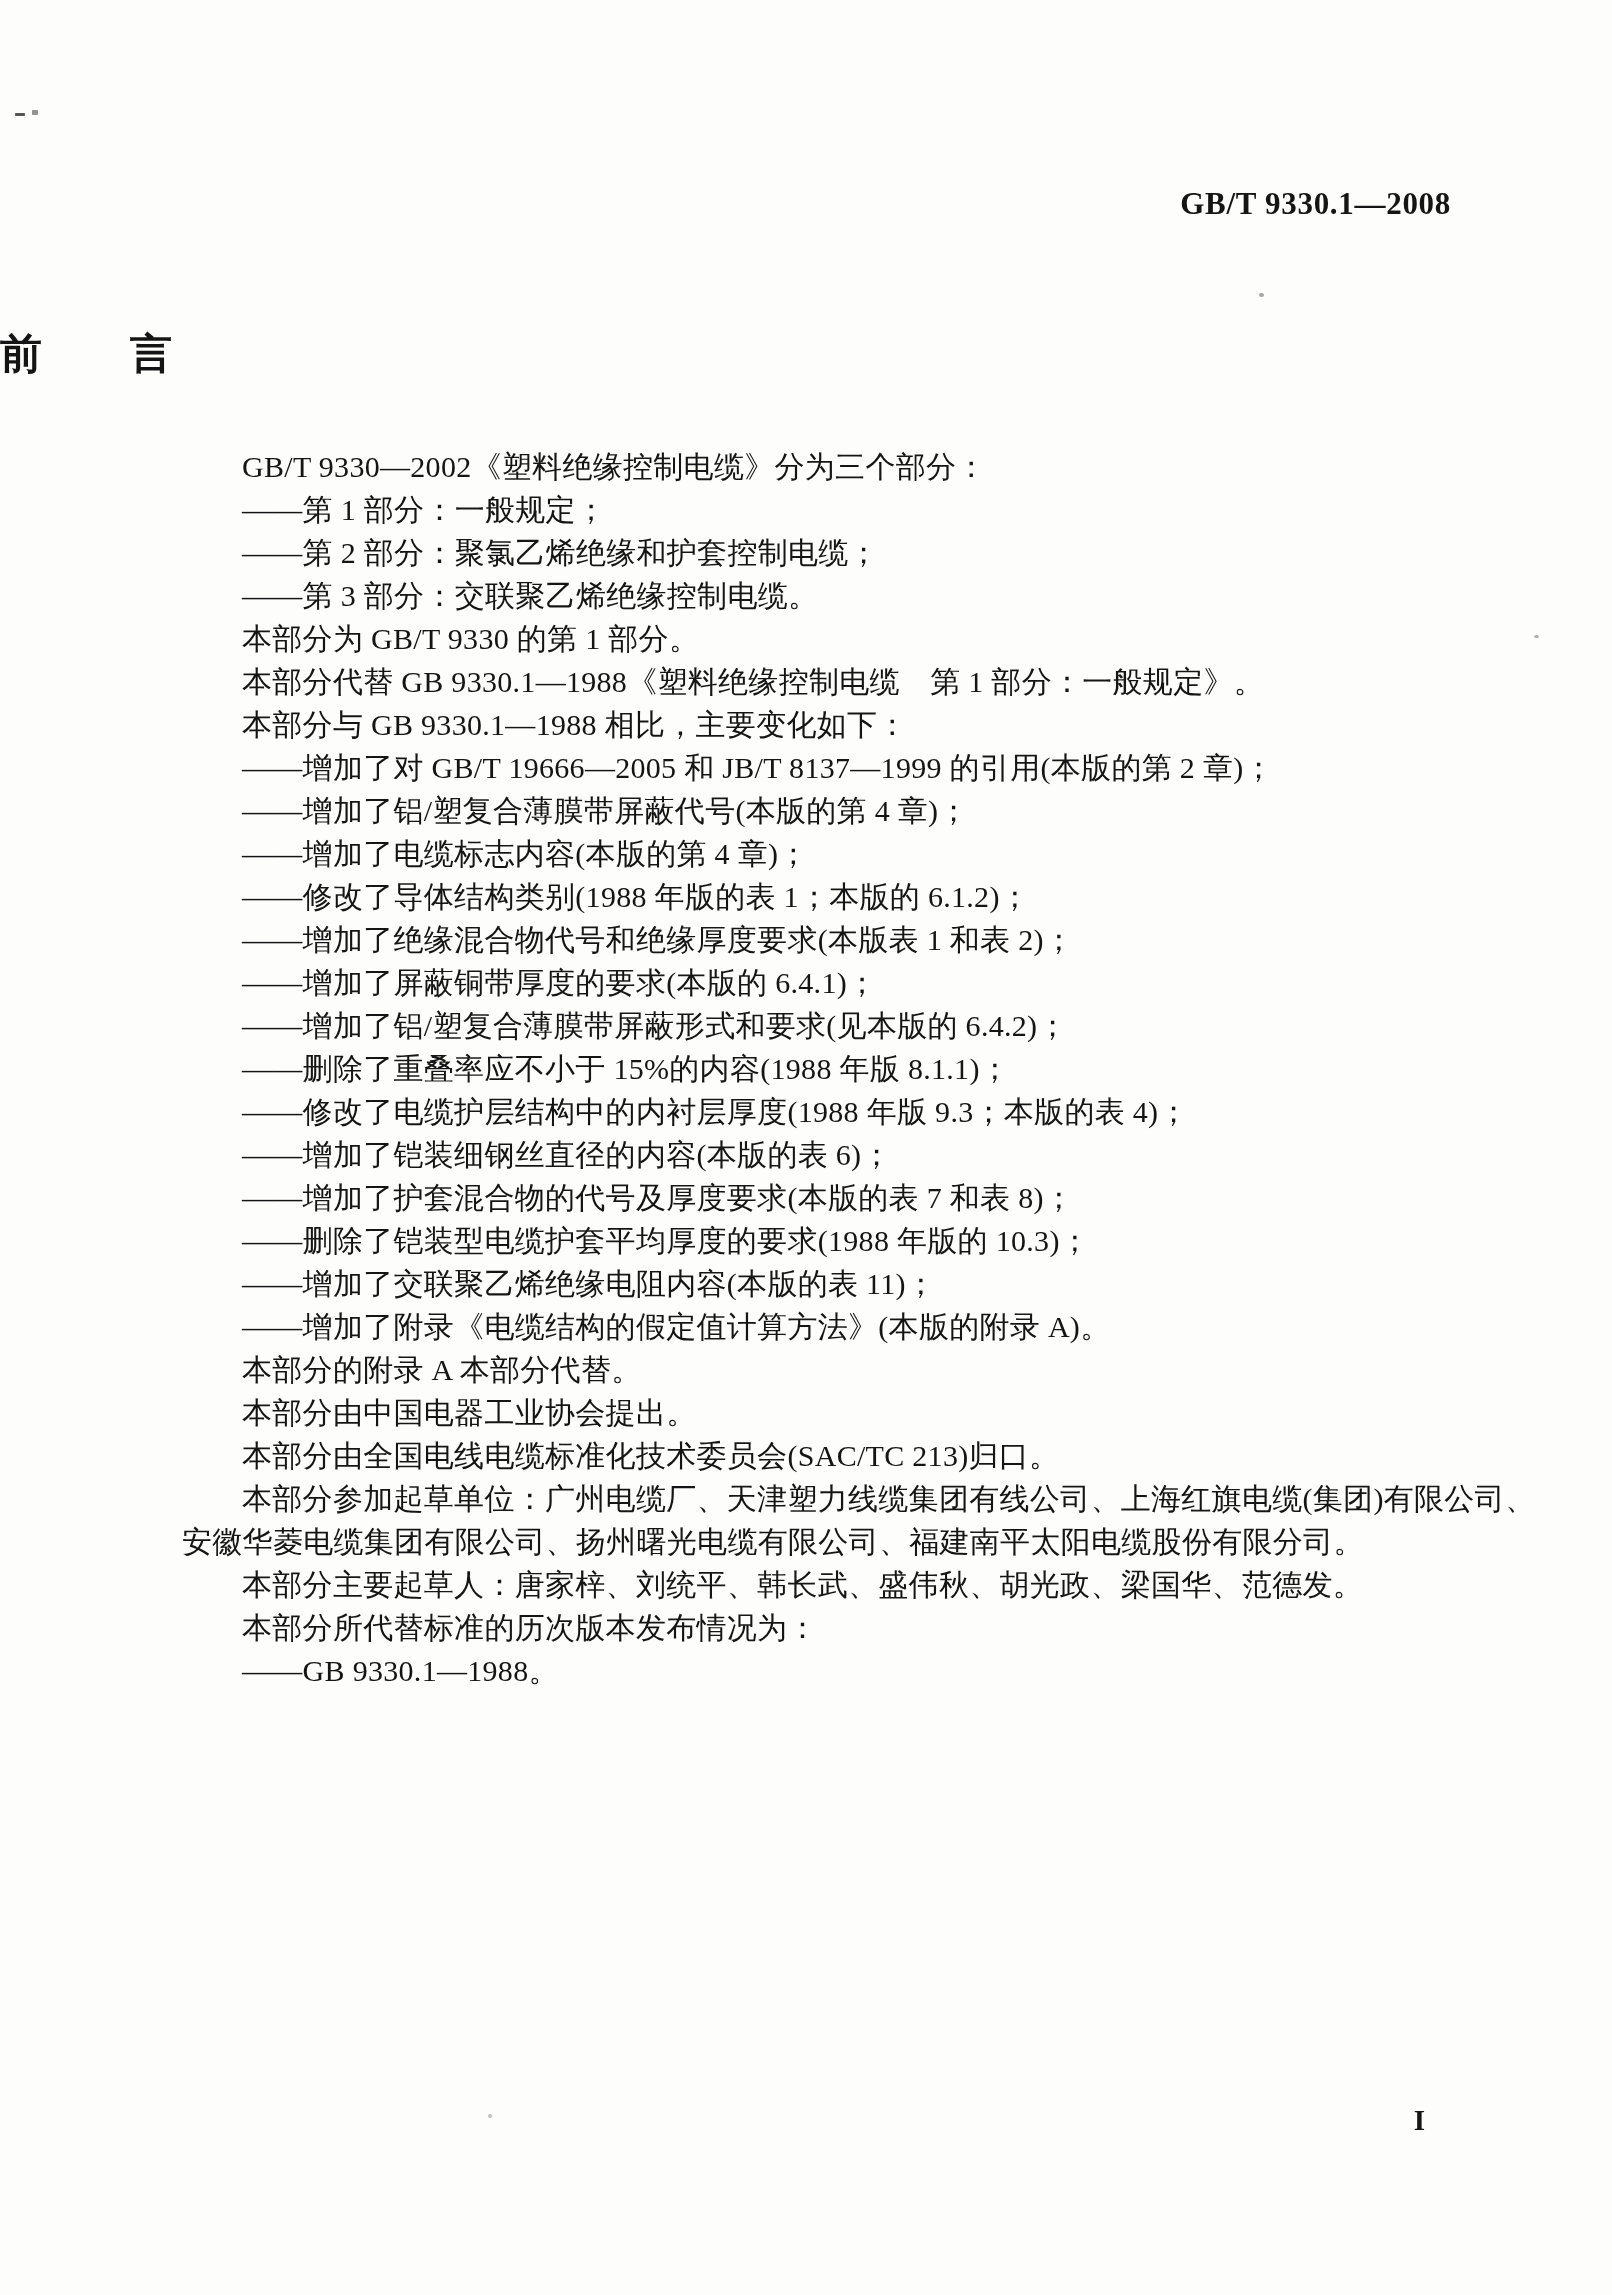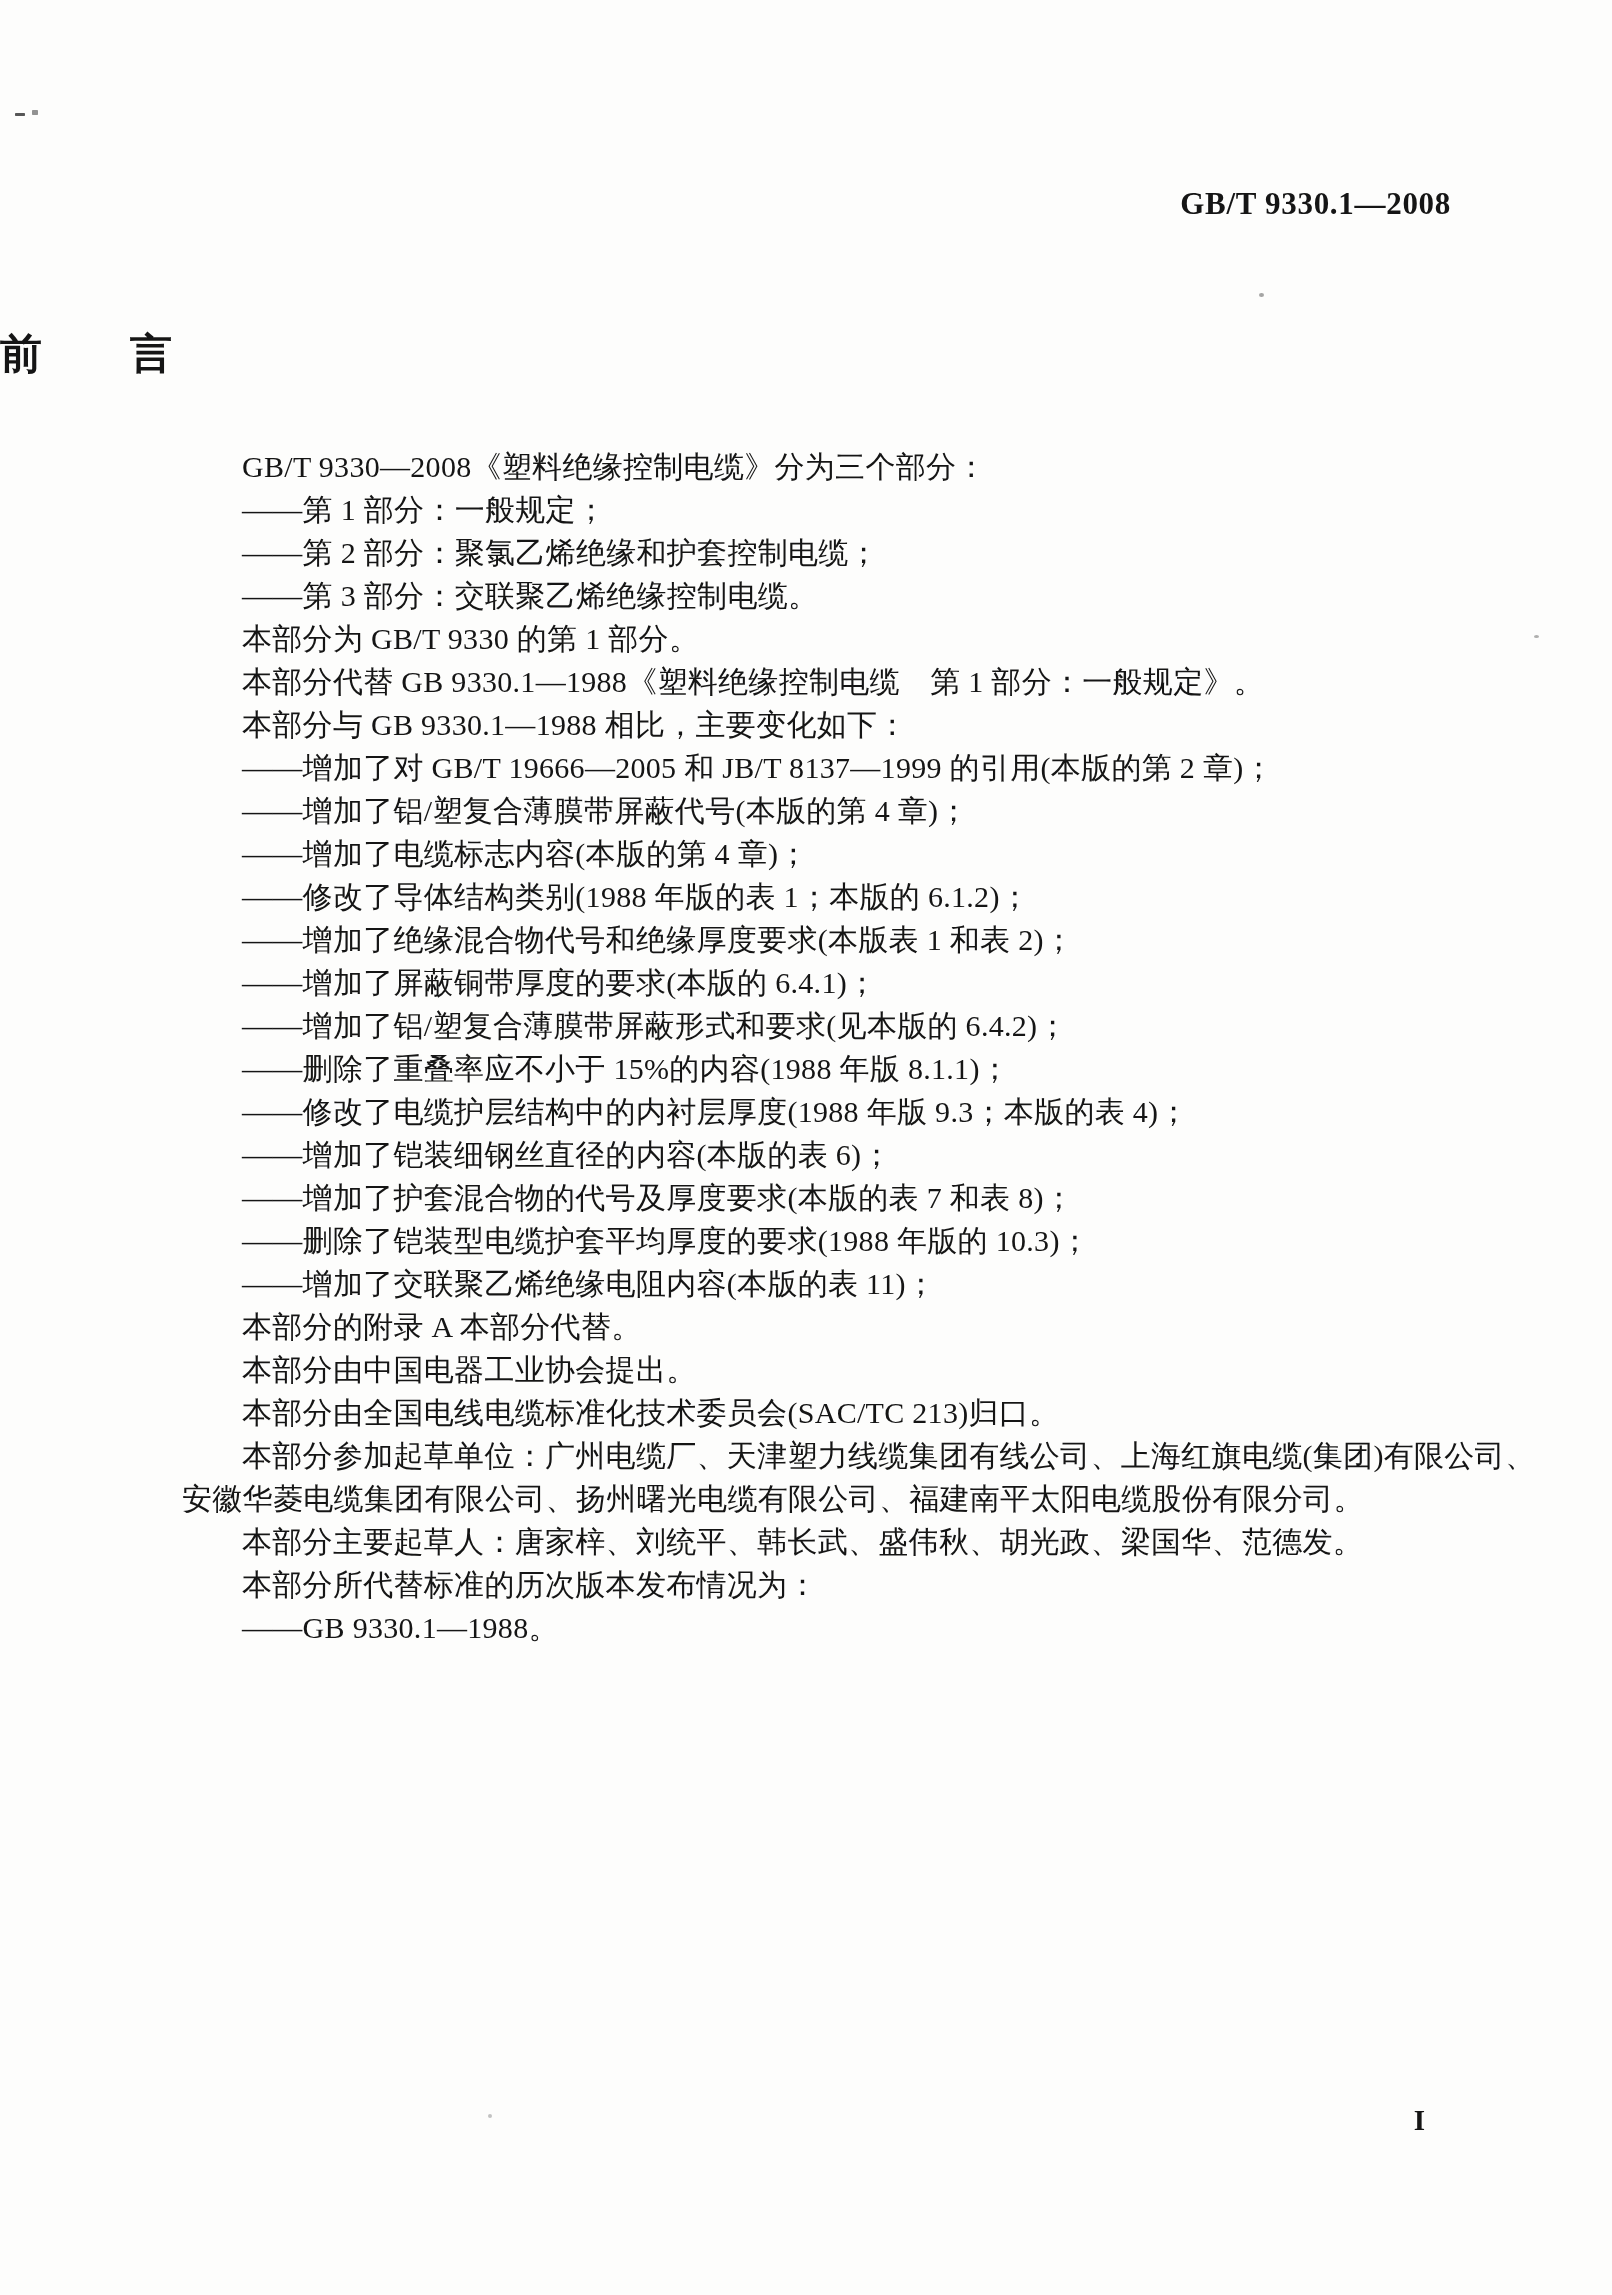--- a/index.html
+++ b/index.html
@@ -68,40 +68,41 @@
 </style>
 </head>
 <body>
 
 <div class="page">
   <div class="header">GB/T 9330.1—2008</div>
 
   <div class="title">前　　言</div>
 
   <div class="body-text">
-      <div class="line">GB/T 9330—2008《塑料绝缘控制电缆》分为三个部分：</div>
+      <div class="line">GB/T 9330—2002《塑料绝缘控制电缆》分为三个部分：</div>
       <div class="line">——第 1 部分：一般规定；</div>
       <div class="line">——第 2 部分：聚氯乙烯绝缘和护套控制电缆；</div>
       <div class="line">——第 3 部分：交联聚乙烯绝缘控制电缆。</div>
       <div class="line">本部分为 GB/T 9330 的第 1 部分。</div>
       <div class="line">本部分代替 GB 9330.1—1988《塑料绝缘控制电缆　第 1 部分：一般规定》。</div>
       <div class="line">本部分与 GB 9330.1—1988 相比，主要变化如下：</div>
       <div class="line">——增加了对 GB/T 19666—2005 和 JB/T 8137—1999 的引用(本版的第 2 章)；</div>
       <div class="line">——增加了铝/塑复合薄膜带屏蔽代号(本版的第 4 章)；</div>
       <div class="line">——增加了电缆标志内容(本版的第 4 章)；</div>
       <div class="line">——修改了导体结构类别(1988 年版的表 1；本版的 6.1.2)；</div>
       <div class="line">——增加了绝缘混合物代号和绝缘厚度要求(本版表 1 和表 2)；</div>
       <div class="line">——增加了屏蔽铜带厚度的要求(本版的 6.4.1)；</div>
       <div class="line">——增加了铝/塑复合薄膜带屏蔽形式和要求(见本版的 6.4.2)；</div>
       <div class="line">——删除了重叠率应不小于 15%的内容(1988 年版 8.1.1)；</div>
       <div class="line">——修改了电缆护层结构中的内衬层厚度(1988 年版 9.3；本版的表 4)；</div>
       <div class="line">——增加了铠装细钢丝直径的内容(本版的表 6)；</div>
       <div class="line">——增加了护套混合物的代号及厚度要求(本版的表 7 和表 8)；</div>
       <div class="line">——删除了铠装型电缆护套平均厚度的要求(1988 年版的 10.3)；</div>
       <div class="line">——增加了交联聚乙烯绝缘电阻内容(本版的表 11)；</div>
+      <div class="line">——增加了附录《电缆结构的假定值计算方法》(本版的附录 A)。</div>
       <div class="line">本部分的附录 A 本部分代替。</div>
       <div class="line">本部分由中国电器工业协会提出。</div>
       <div class="line">本部分由全国电线电缆标准化技术委员会(SAC/TC 213)归口。</div>
       <div class="line">本部分参加起草单位：广州电缆厂、天津塑力线缆集团有线公司、上海红旗电缆(集团)有限公司、</div>
       <div class="line flush">安徽华菱电缆集团有限公司、扬州曙光电缆有限公司、福建南平太阳电缆股份有限分司。</div>
       <div class="line">本部分主要起草人：唐家梓、刘统平、韩长武、盛伟秋、胡光政、梁国华、范德发。</div>
       <div class="line">本部分所代替标准的历次版本发布情况为：</div>
       <div class="line">——GB 9330.1—1988。</div>
     </div>
 

